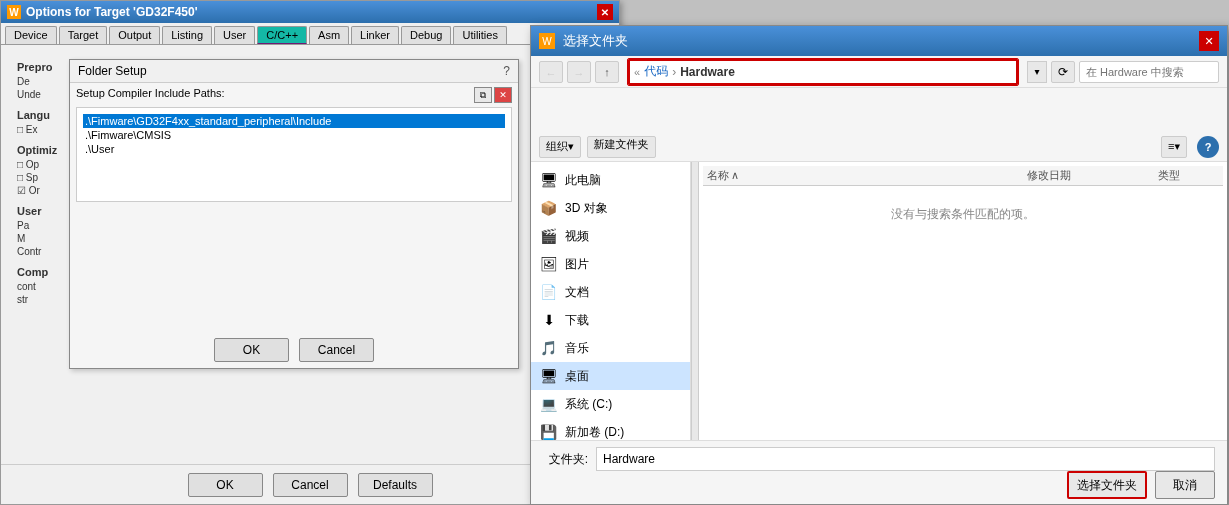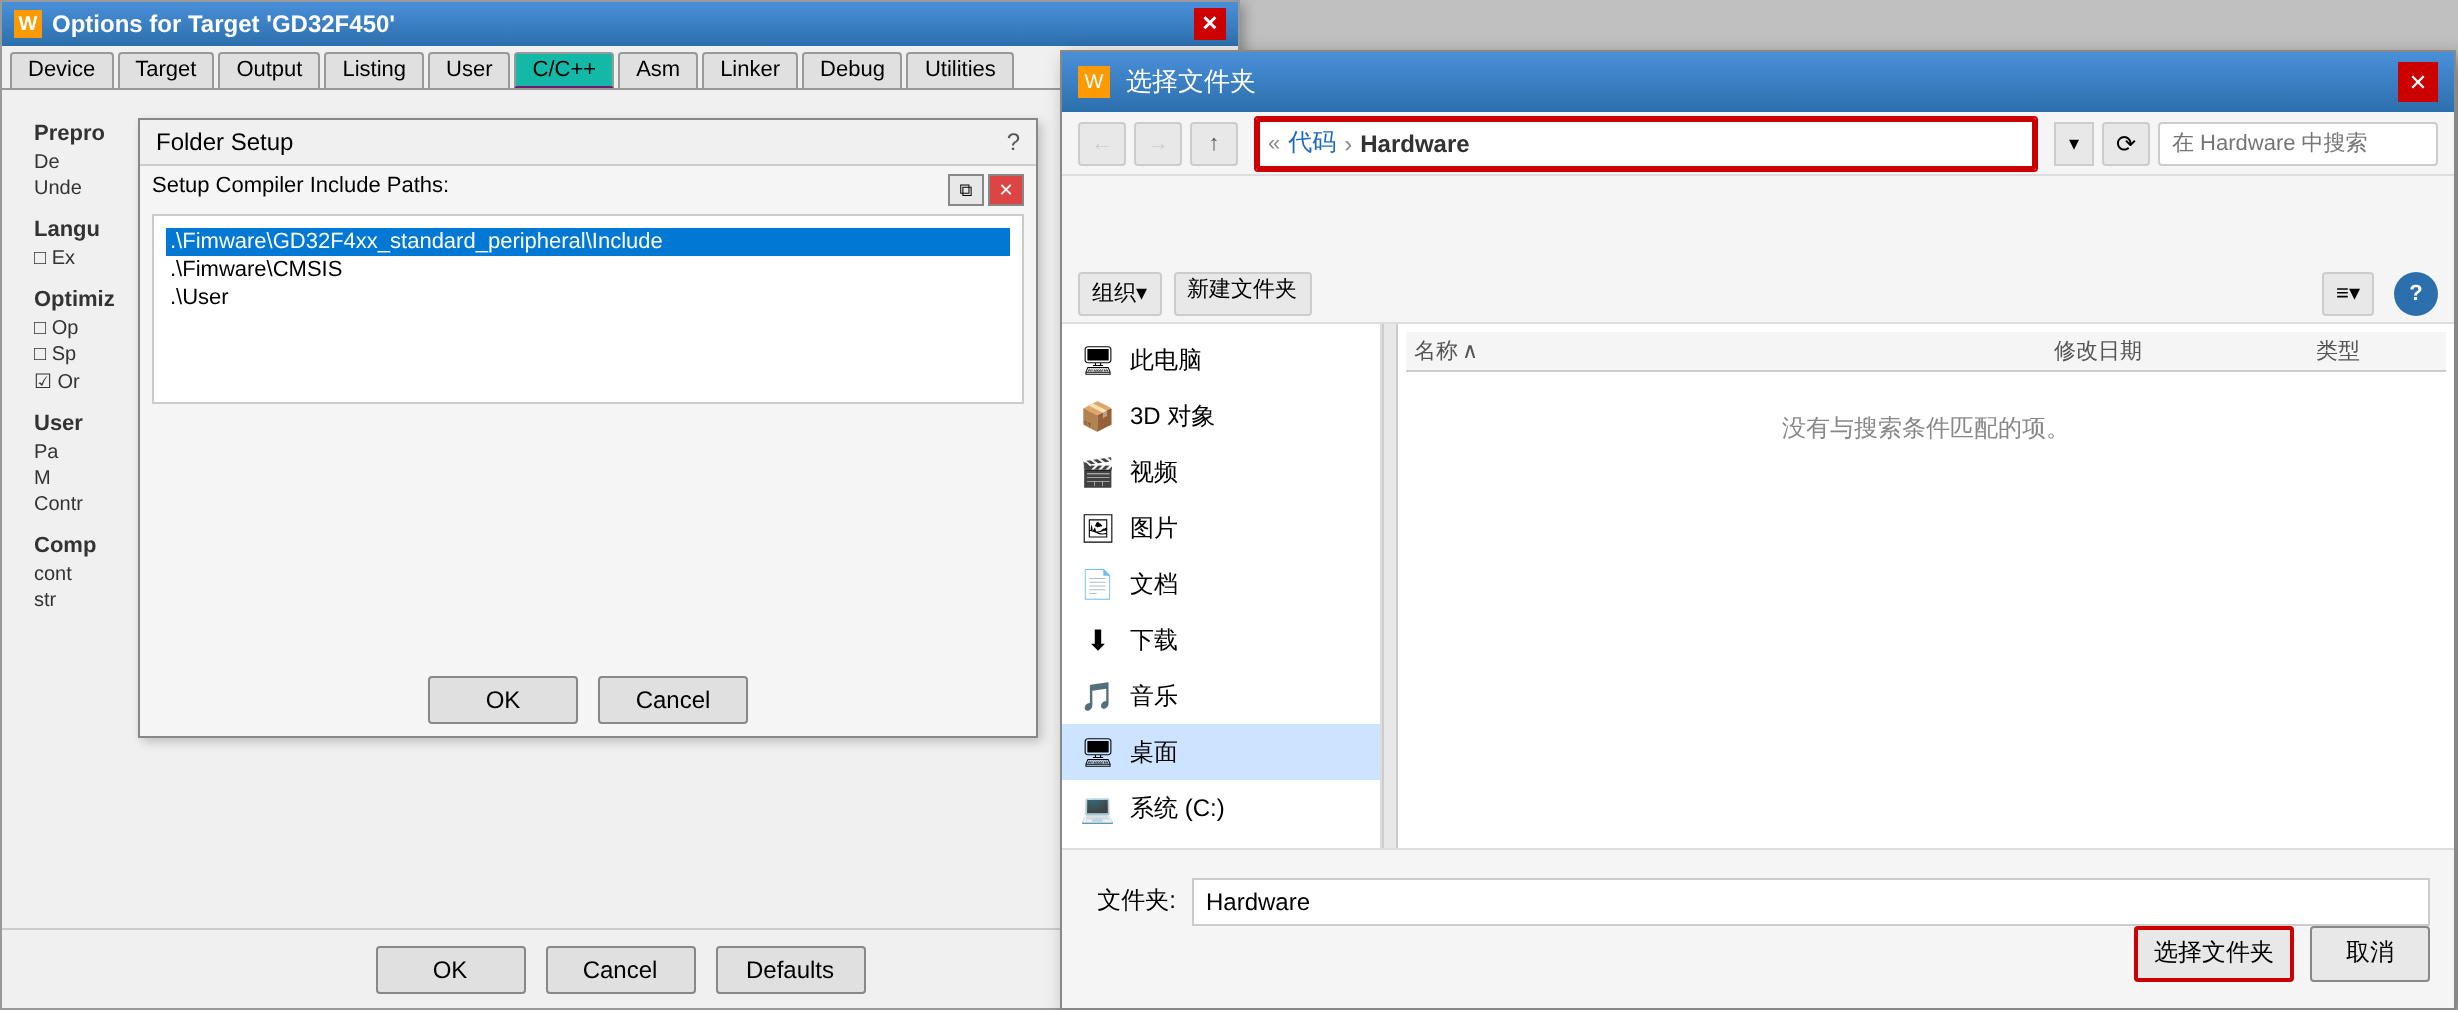--- a/index.html
+++ b/index.html
@@ -410,26 +410,26 @@
       color: #888;
       font-size: 12px;
       padding: 20px;
       text-align: center;
     }
 
     
     .fc-bottom {
       position: absolute;
       bottom: 0; left: 0; right: 0;
-      height: 80px;
+      height: 64px;
       background: #f5f5f5;
       border-top: 1px solid #ddd;
       display: flex;
       flex-direction: column;
-      justify-content: center;
+      justify-content: space-between;
       padding: 6px 12px;
     }
     .fc-filename-row {
       display: flex;
       align-items: center;
       gap: 8px;
     }
     .fc-filename-label {
       font-size: 12px;
       width: 45px;

